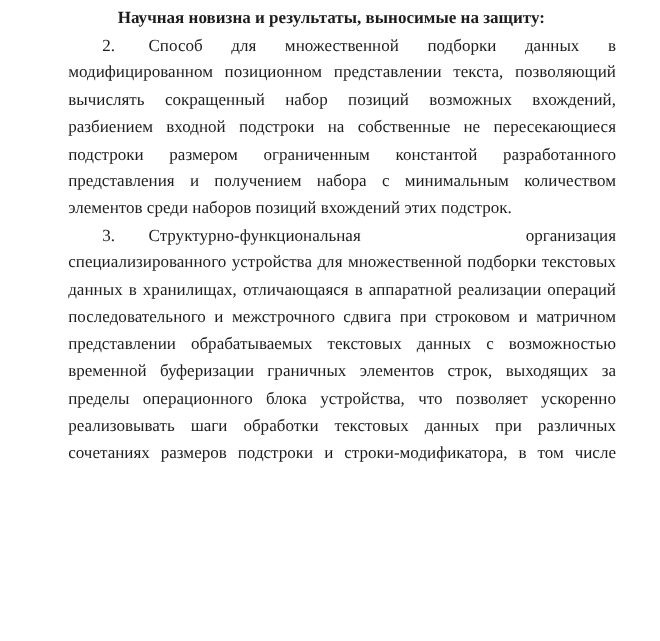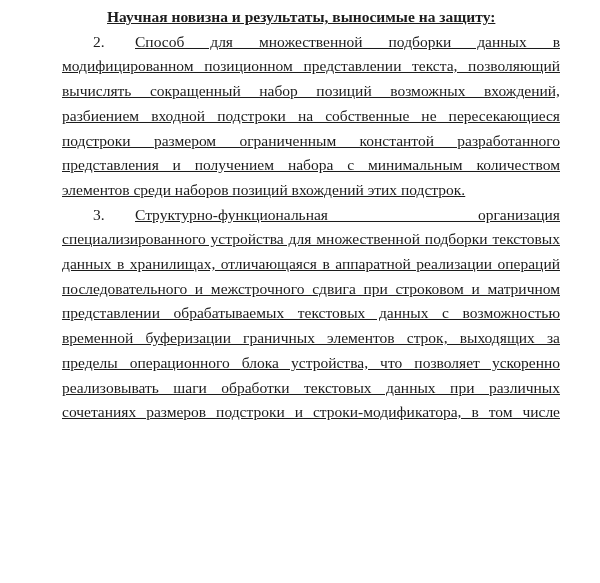--- a/index.html
+++ b/index.html
@@ -9,21 +9,20 @@
       background: #ffffff;
     }
     .page {
       position: relative;
       width: 600px;
       height: 431px;
       background: #ffffff;
       overflow: hidden;
       font-family: "Liberation Serif", serif;
       color: #1c1c1c;
-      text-decoration: underline;
     }
     .content {
       padding: 5px 40px 0 62px;
       font-size: 15.5px;
       line-height: 24.7px;
       text-align: justify;
     }
     .heading {
       margin: 0;
       font-size: 15.5px;

